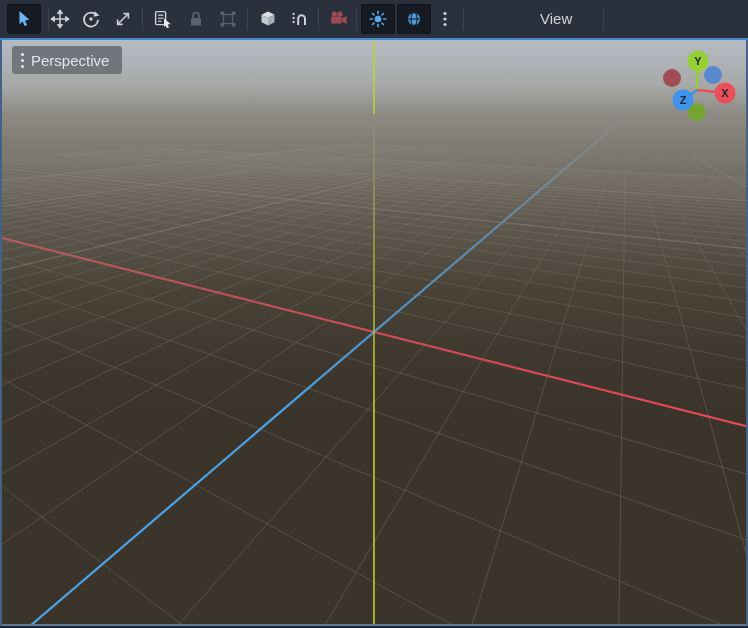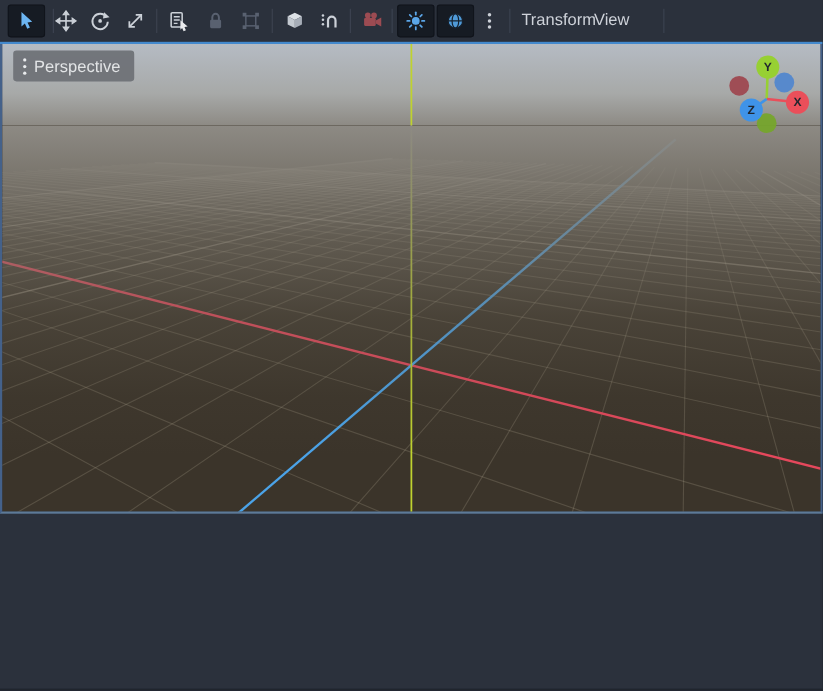--- a/index.html
+++ b/index.html
@@ -10,21 +10,21 @@
   #toolbar{position:absolute;left:0;top:0;width:748px;height:38px;background:#2b313c;}
   .tbtn{position:absolute;top:4px;width:30px;height:30px;display:flex;
         align-items:center;justify-content:center;border-radius:3px;cursor:pointer;}
   .tbtn.pressed{background:#161b23;width:34px;box-shadow:inset 0 0 0 1px #10141b;}
   .tsep{position:absolute;top:8px;width:1px;height:22px;background:#3d4451;}
   .tmenu{position:absolute;top:0;height:38px;line-height:38px;color:#ced2d9;
          font-size:15px;cursor:pointer;padding:0 6px;}
   #topline{position:absolute;left:0;top:38px;width:748px;height:2px;background:#4389cd;}
 
   
-  #viewport{position:absolute;left:0;top:40px;width:748px;height:427px;box-sizing:border-box;
+  #viewport{position:absolute;left:0;top:40px;width:748px;height:586px;box-sizing:border-box;
             border-left:2px solid #44618a;border-right:2px solid #44618a;
             border-bottom:2px solid #5d7a98;overflow:hidden;
             background:linear-gradient(to bottom,#b5bbc3 0px,#a7a9a8 45px,#8d8a84 74px,#3b342a 74px,#3b342a 100%);}
   #scene{position:absolute;left:0;top:0;}
   #fog{position:absolute;left:0;top:74px;width:744px;height:300px;pointer-events:none;
        background:linear-gradient(to bottom,
          rgba(141,138,132,1) 0%,rgba(134,130,122,.86) 14%,rgba(122,117,107,.60) 34%,
          rgba(104,98,86,.32) 58%,rgba(85,79,67,.12) 82%,rgba(70,64,52,0) 100%);}
   #persp{position:absolute;left:10px;top:6px;height:28px;display:flex;align-items:center;
          gap:7px;padding:0 13px 0 9px;border-radius:3px;background:rgba(109,112,117,.92);
@@ -159,21 +159,20 @@
 
     <div class="tbtn" style="left:430px">
       <svg width="20" height="20" viewBox="0 0 20 20" fill="#ccd1d8">
         <circle cx="10" cy="4.5" r="1.6"></circle>
           <circle cx="10" cy="10" r="1.6"></circle>
           <circle cx="10" cy="15.5" r="1.6"></circle>
       </svg>
     </div>
     <div class="tsep" style="left:463px"></div>
 
-    <div class="tmenu" style="left:468px">Transform</div>
     <div class="tmenu" style="left:534px">View</div>
     <div class="tsep" style="left:603px"></div>
   </div>
 
   <div id="topline"></div>
 
   <div id="viewport">
     <svg id="scene" width="744" height="584">
         <g>
           <line x1="138.58589953039112" y1="107.84696829881776" x2="2838.5322756516953" y2="243.36812165687135" stroke="rgba(215,205,185,0.36)" stroke-width="1.2"></line>

